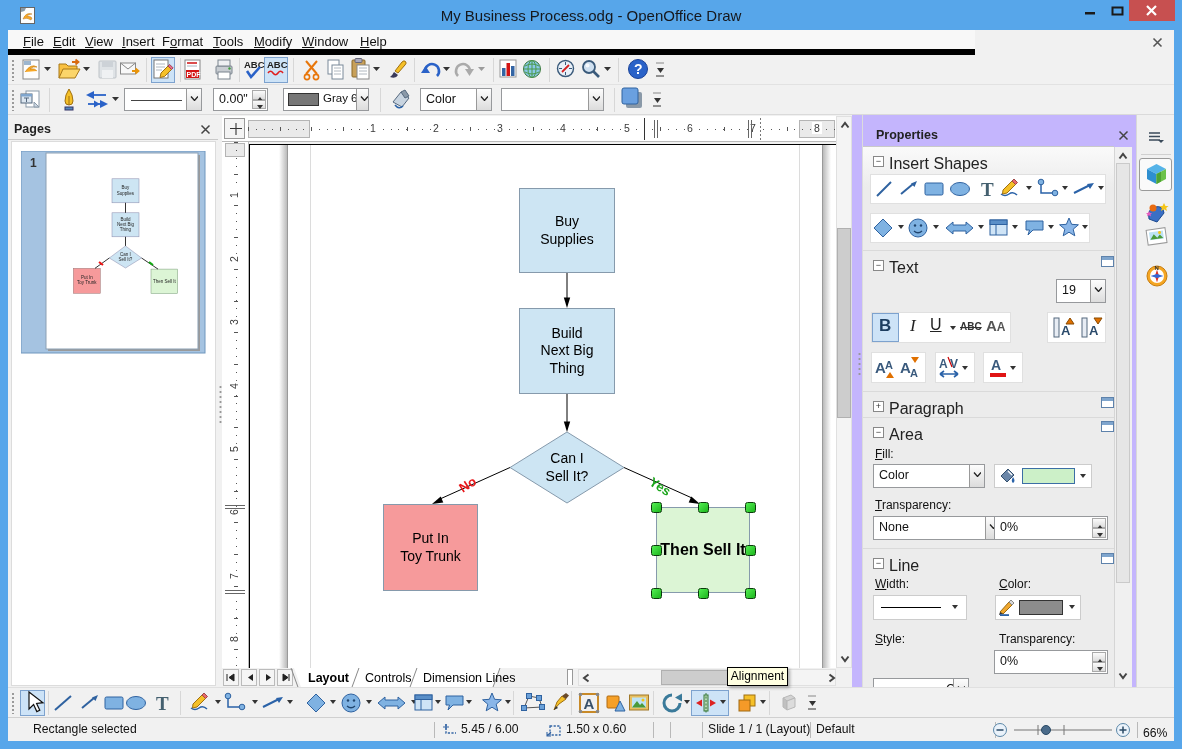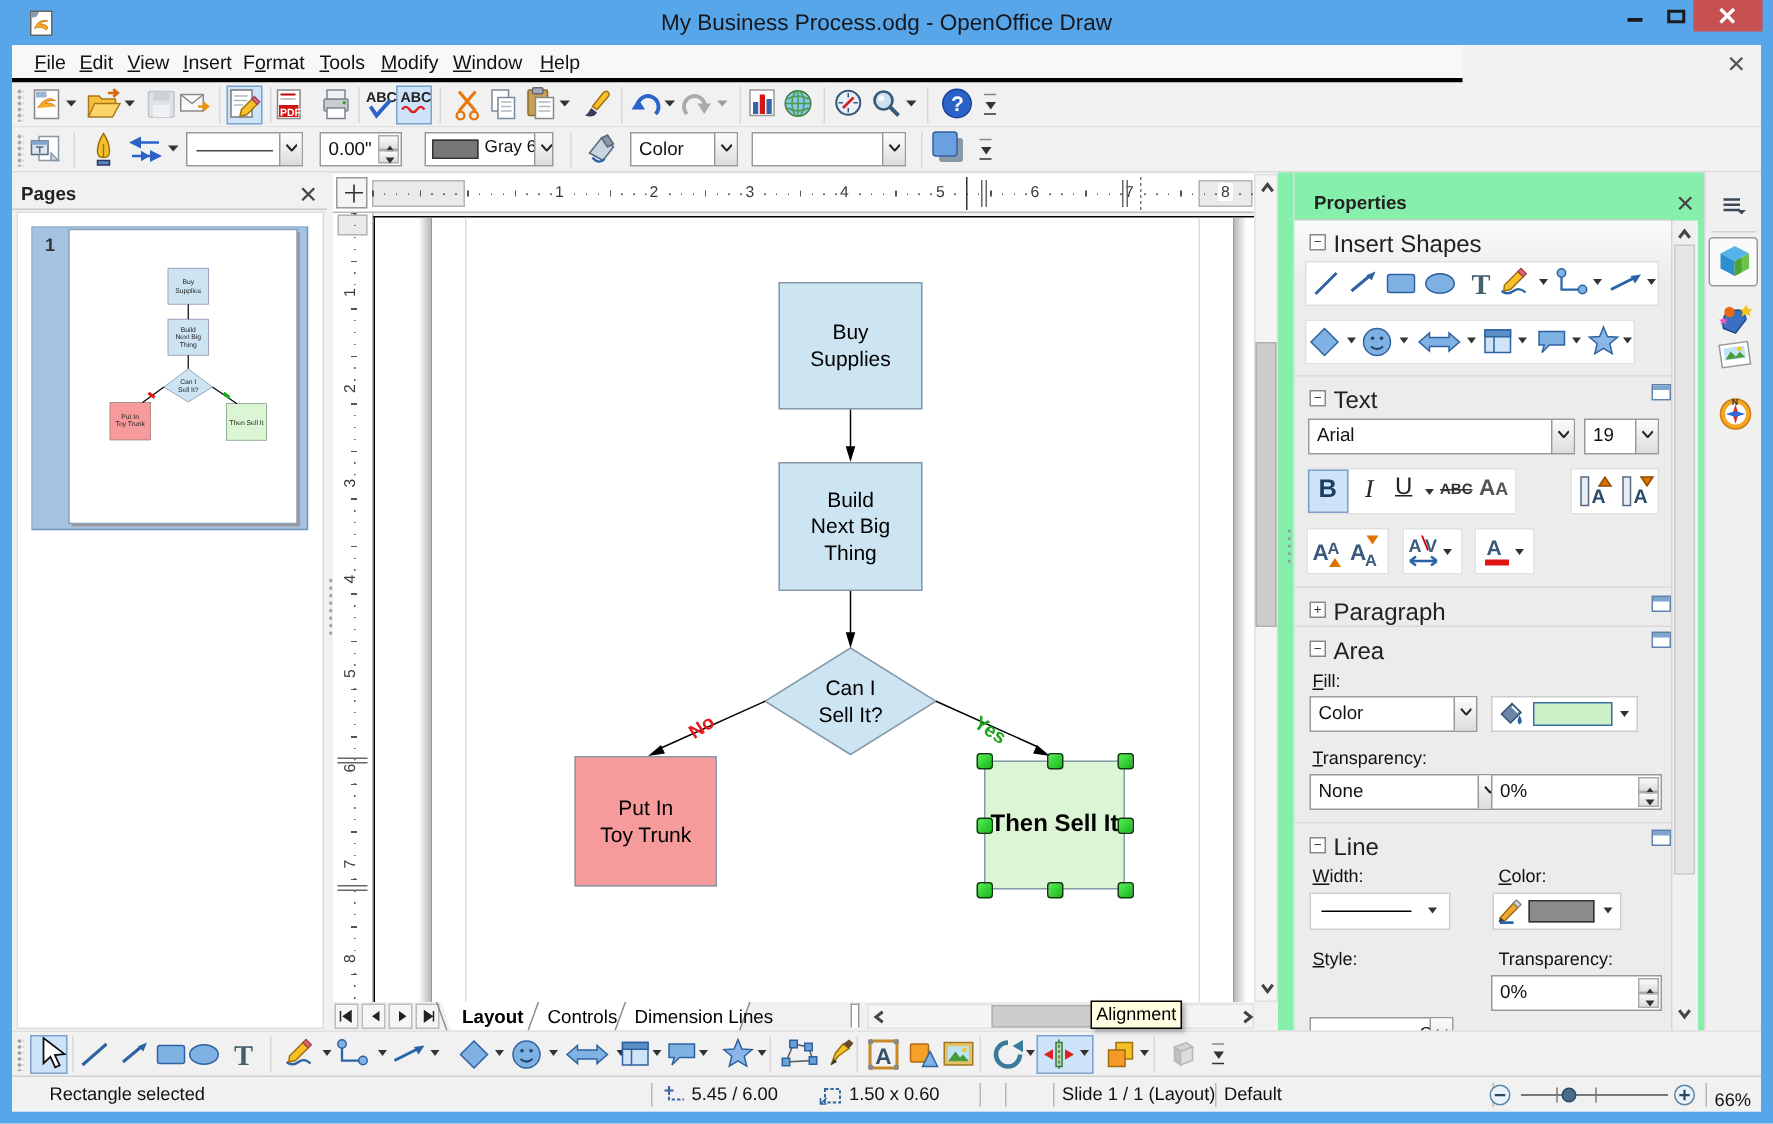--- a/index.html
+++ b/index.html
@@ -2,21 +2,21 @@
 <html><head><meta charset="utf-8"><style>
 *{margin:0;padding:0;box-sizing:border-box}
 html,body{width:1182px;height:749px;overflow:hidden}
 body{position:relative;font-family:"Liberation Sans",sans-serif;background:#57a6ea}
 .ab{position:absolute}
 #frame{position:absolute;left:8px;top:30px;width:1166px;height:711px;background:#f1f1f1}
 
 #title{position:absolute;top:0;left:0;width:100%;height:30px;color:#16181d;font-size:15px;text-align:center;line-height:31px}
 .wbtn{position:absolute;top:0;height:21px}
 
-#menubar{position:absolute;left:8px;top:30px;width:967px;height:25px;background:#f8f8f8;border-bottom:3px solid #000000}
+#menubar{position:absolute;left:8px;top:30px;width:967px;height:25px;background:#f8f8f8;border-bottom:6px solid #000000}
 .mi{position:absolute;top:4px;font-size:13px;color:#111}
 .mi u{text-decoration:underline}
 
 #tb1{position:absolute;left:8px;top:55px;width:1166px;height:30px;background:#f1f1f1;border-bottom:1px solid #e2e2e2}
 #tb2{position:absolute;left:8px;top:85px;width:1166px;height:30px;background:#f1f1f1;border-bottom:1px solid #dadada}
 .grip{position:absolute;left:3px;top:4px;width:5px;height:22px;background-image:radial-gradient(circle at 2px 2px,#9a9a9a 1px,transparent 1.2px);background-size:4px 4px}
 .sep{position:absolute;width:1px;background:#d7d7d7}
 .tsep{top:3px;height:24px}
 .ddarrow{position:absolute;width:0;height:0;border:3px solid transparent;border-top:4px solid #333}
 .hl{position:absolute;background:#cde3f7;border:1px solid #7da2ce}
@@ -33,21 +33,21 @@
 
 #pagespanel{position:absolute;left:8px;top:115px;width:210px;height:572px;background:#f1f1f1}
 #pagesbody{position:absolute;left:3px;top:26px;width:205px;height:545px;background:#fff;border:1px solid #dcdcdc}
 #hruler{position:absolute;left:222px;top:116px;width:614px;height:26px;background:#fff}
 #vruler{position:absolute;left:222px;top:142px;width:27px;height:526px;background:#fff}
 #canvas{position:absolute;left:249px;top:144px;width:587px;height:524px;background:#fff;border-left:1px solid #000;border-top:1px solid #000;overflow:hidden}
 .rsunk{position:absolute;background:#eaeaea;border:1px solid #b4b4b4}
 .rnum{position:absolute;font-size:10.5px;color:#3a3a3a;background:#fff;padding:0 2px}
 #vscroll{position:absolute;left:836px;top:116px;width:16px;height:552px;background:#f4f4f4;border:1px solid #e0e0e0}
 #tabrow{position:absolute;left:222px;top:668px;width:614px;height:19px;background:#f1f1f1}
-#sidebar{position:absolute;left:852px;top:115px;width:284px;height:572px;background:#86efac}
+#sidebar{position:absolute;left:852px;top:115px;width:284px;height:572px;background:#c4b5fd}
 #sidetabs{position:absolute;left:1136px;top:115px;width:38px;height:572px;background:#f0f0f0;border-left:1px solid #d8d8d8}
 #drawbar{position:absolute;left:8px;top:687px;width:1166px;height:30px;background:#f1f1f1;border-top:1px solid #e0e0e0}
 #statusbar{position:absolute;left:8px;top:717px;width:1166px;height:24px;background:#f1f1f1;border-top:1px solid #d0d0d0;font-size:12.2px;color:#111}
 .ssep{position:absolute;top:4px;width:1px;height:16px;background:#b9b9b9}
 
 .fbox{position:absolute;border:1px solid #869aac;font-size:14px;line-height:17.6px;text-align:center;color:#000;display:flex;align-items:center;justify-content:center}
 .handle{position:absolute;width:11px;height:11px;background:linear-gradient(135deg,#53ef53,#1db51d);border:1.5px solid #0a3d0a;border-radius:2.5px}
 
 .shead{position:absolute;font-size:16px;font-weight:normal;color:#222}
 .pmbox{position:absolute;width:11px;height:11px;background:#fff;border:1px solid #888;font-size:9px;line-height:9px;text-align:center;color:#333}
@@ -543,28 +543,20 @@
   <path d="M156 8 h17 v9 h-10 l-5 5 l1.5 -5 h-3.5 z" fill="#7fb2e2" stroke="#2f62a0"></path>
   <polygon points="178,12 184,12 181,16" fill="#333"></polygon>
   <path d="M199 5 l2.6 6.3 6.8 0.5 -5.2 4.4 1.6 6.6 -5.8 -3.6 -5.8 3.6 1.6 -6.6 -5.2 -4.4 6.8 -0.5z" fill="#8ab6e8" stroke="#2f62a0"></path>
   <polygon points="212,12 218,12 215,16" fill="#333"></polygon>
  </svg>
 
  <div class="sdiv" style="left:11px;top:135px"></div>
  <div class="pmbox" style="left:21px;top:145px">−</div>
  <div class="shead" style="left:37px;top:144px">Text</div>
  <div class="paneli" style="left:249px;top:141px"></div>
- <div class="combo" style="left:20px;top:164px;width:178px;height:24px">
-      <span class="ctext">Arial</span>
-      <div class="cbtn">
-        <svg class="chev" width="9" height="7">
-          <path d="M1 1.5l3.5 4L8 1.5" stroke="#222" stroke-width="1.3" fill="none"></path>
-        </svg>
-      </div>
-    </div>
  <div class="combo" style="left:204px;top:164px;width:50px;height:24px">
       <span class="ctext">19</span>
       <div class="cbtn">
         <svg class="chev" width="9" height="7">
           <path d="M1 1.5l3.5 4L8 1.5" stroke="#222" stroke-width="1.3" fill="none"></path>
         </svg>
       </div>
     </div>
  <div class="wgroup" style="left:19px;top:197px;width:140px;height:31px"></div>
  <div class="hl" style="left:20px;top:198px;width:27px;height:29px"></div>

